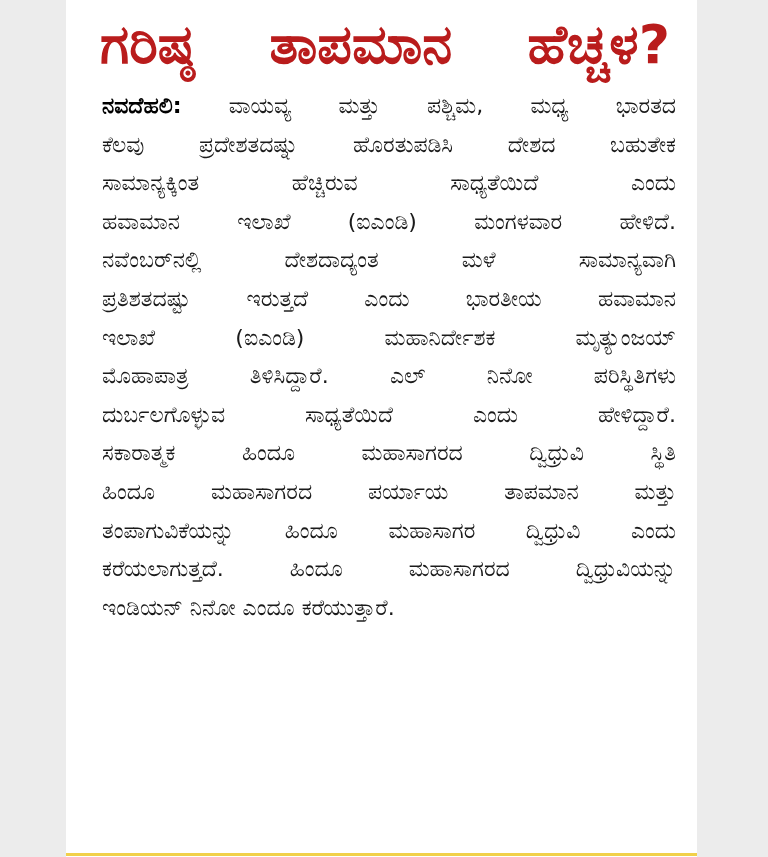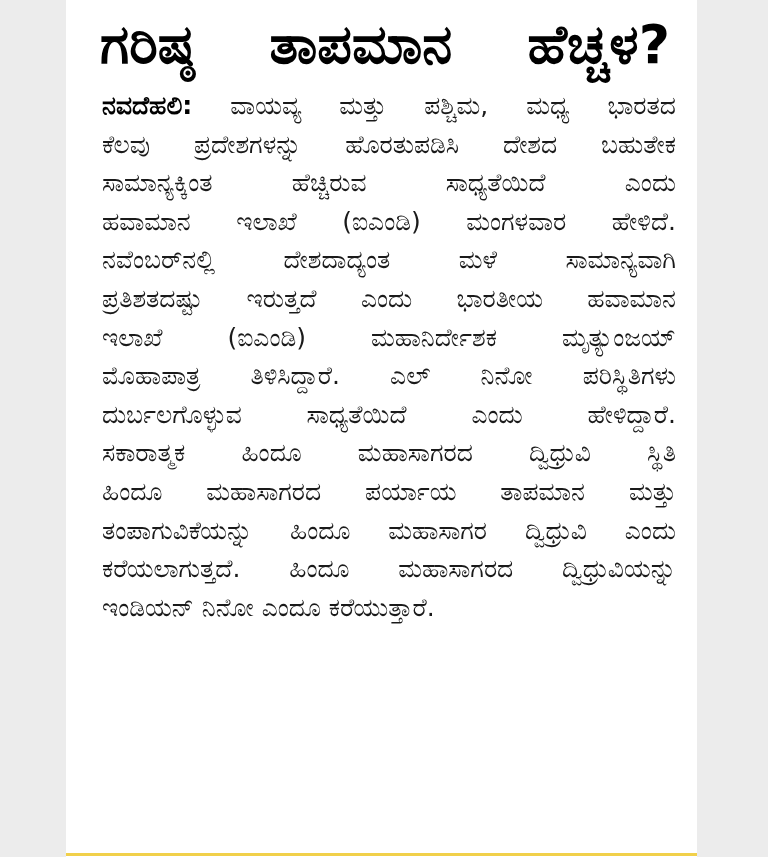--- a/index.html
+++ b/index.html
@@ -35,36 +35,36 @@
       position: absolute;
       left: 34px;
       top: 4px;
       width: 570px;
       margin: 0;
       font-family: "DejaVu Sans", sans-serif;
       font-weight: bold;
       font-size: 54px;
       line-height: 82px;
       letter-spacing: 0px;
-      color: #000000;
+      color: #b91c1c;
       white-space: nowrap;
       text-align: justify;
       text-align-last: justify;
     }
     .article {
       position: absolute;
       left: 36px;
       top: 87px;
       width: 574px;
     }
     .line {
       display: block;
       height: 38.6px;
       line-height: 38.6px;
-      font-size: 25px;
+      font-size: 22px;
       white-space: nowrap;
       text-align: justify;
       text-align-last: justify;
       color: #1a1a1a;
       overflow: hidden;
     }
     .line.last {
       text-align-last: left;
     }
     .dateline {
@@ -74,21 +74,21 @@
   </style>
 </head>
 <body>
 
 <div class="panel">
 
   <h1 class="headline">ಗರಿಷ್ಠ ತಾಪಮಾನ ಹೆಚ್ಚಳ?</h1>
 
   <div class="article">
     <span class="line"><span class="dateline">ನವದೆಹಲಿ:</span><span> ವಾಯವ್ಯ ಮತ್ತು ಪಶ್ಚಿಮ, ಮಧ್ಯ ಭಾರತದ</span></span>
-    <span class="line">ಕೆಲವು ಪ್ರದೇಶಗಳನ್ನು ಹೊರತುಪಡಿಸಿ ದೇಶದ ಬಹುತೇಕ</span>
+    <span class="line">ಕೆಲವು ಪ್ರದೇಶತದಷ್ನು ಹೊರತುಪಡಿಸಿ ದೇಶದ ಬಹುತೇಕ</span>
     <span class="line">ಸಾಮಾನ್ಯಕ್ಕಿಂತ ಹೆಚ್ಚಿರುವ ಸಾಧ್ಯತೆಯಿದೆ ಎಂದು</span>
     <span class="line">ಹವಾಮಾನ ಇಲಾಖೆ (ಐಎಂಡಿ) ಮಂಗಳವಾರ ಹೇಳಿದೆ.</span>
     <span class="line">ನವೆಂಬರ್‌ನಲ್ಲಿ ದೇಶದಾದ್ಯಂತ ಮಳೆ ಸಾಮಾನ್ಯವಾಗಿ</span>
     <span class="line">ಪ್ರತಿಶತದಷ್ಟು ಇರುತ್ತದೆ ಎಂದು ಭಾರತೀಯ ಹವಾಮಾನ</span>
     <span class="line">ಇಲಾಖೆ (ಐಎಂಡಿ) ಮಹಾನಿರ್ದೇಶಕ ಮೃತ್ಯುಂಜಯ್</span>
     <span class="line">ಮೊಹಾಪಾತ್ರ ತಿಳಿಸಿದ್ದಾರೆ. ಎಲ್ ನಿನೋ ಪರಿಸ್ಥಿತಿಗಳು</span>
     <span class="line">ದುರ್ಬಲಗೊಳ್ಳುವ ಸಾಧ್ಯತೆಯಿದೆ ಎಂದು ಹೇಳಿದ್ದಾರೆ.</span>
     <span class="line">ಸಕಾರಾತ್ಮಕ ಹಿಂದೂ ಮಹಾಸಾಗರದ ದ್ವಿಧ್ರುವಿ ಸ್ಥಿತಿ</span>
     <span class="line">ಹಿಂದೂ ಮಹಾಸಾಗರದ ಪರ್ಯಾಯ ತಾಪಮಾನ ಮತ್ತು</span>
     <span class="line">ತಂಪಾಗುವಿಕೆಯನ್ನು ಹಿಂದೂ ಮಹಾಸಾಗರ ದ್ವಿಧ್ರುವಿ ಎಂದು</span>

